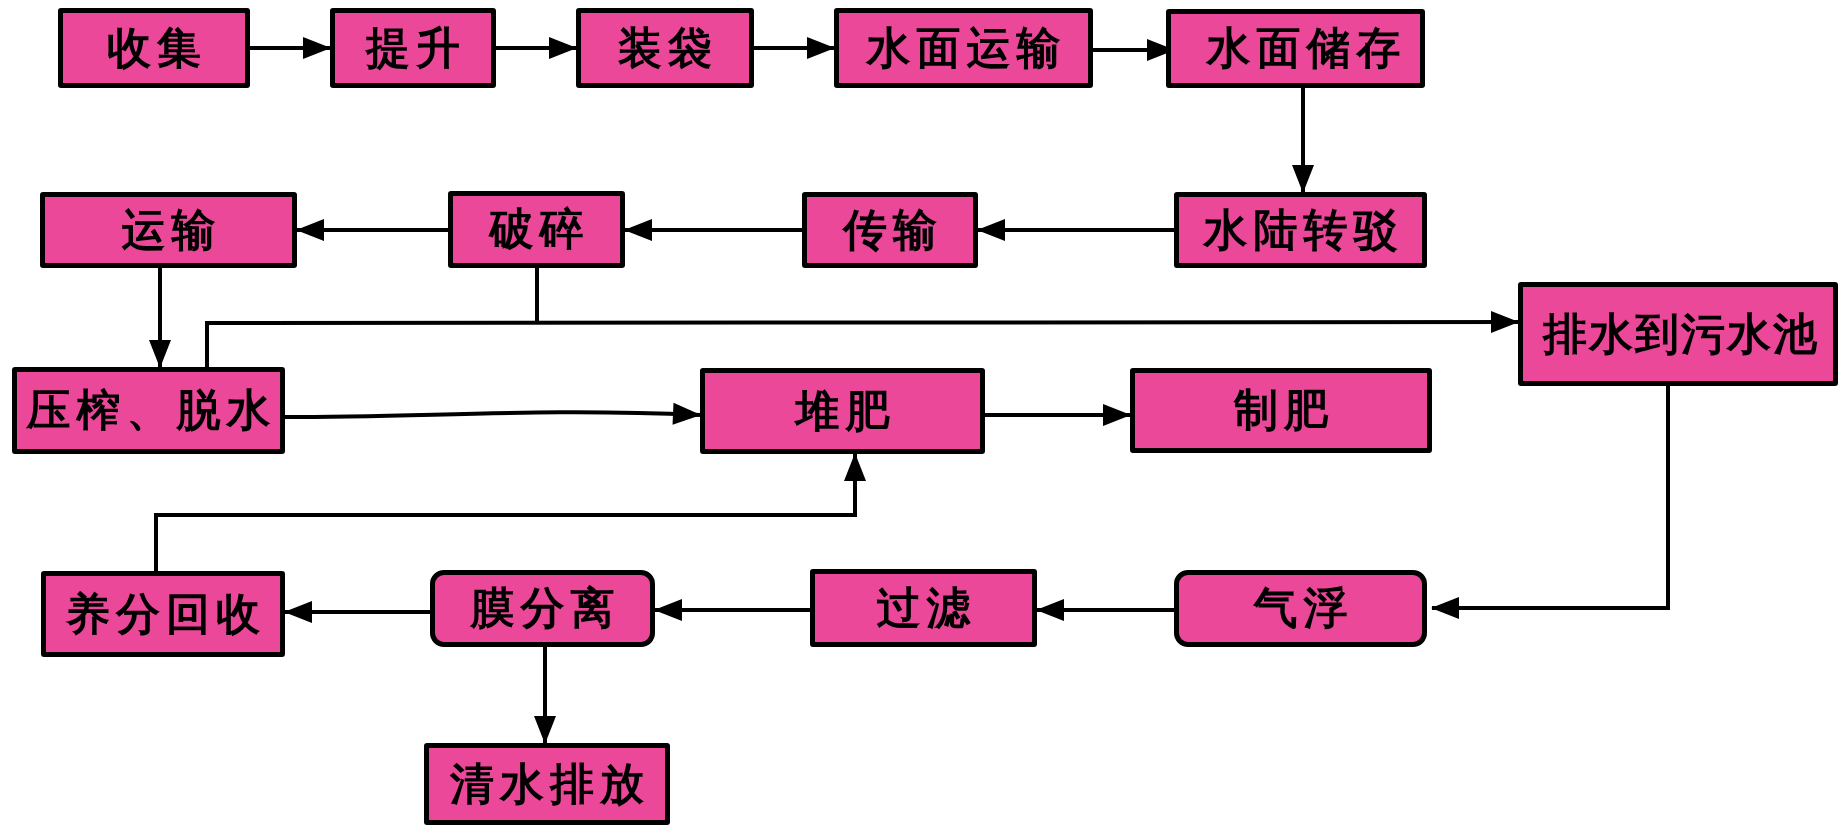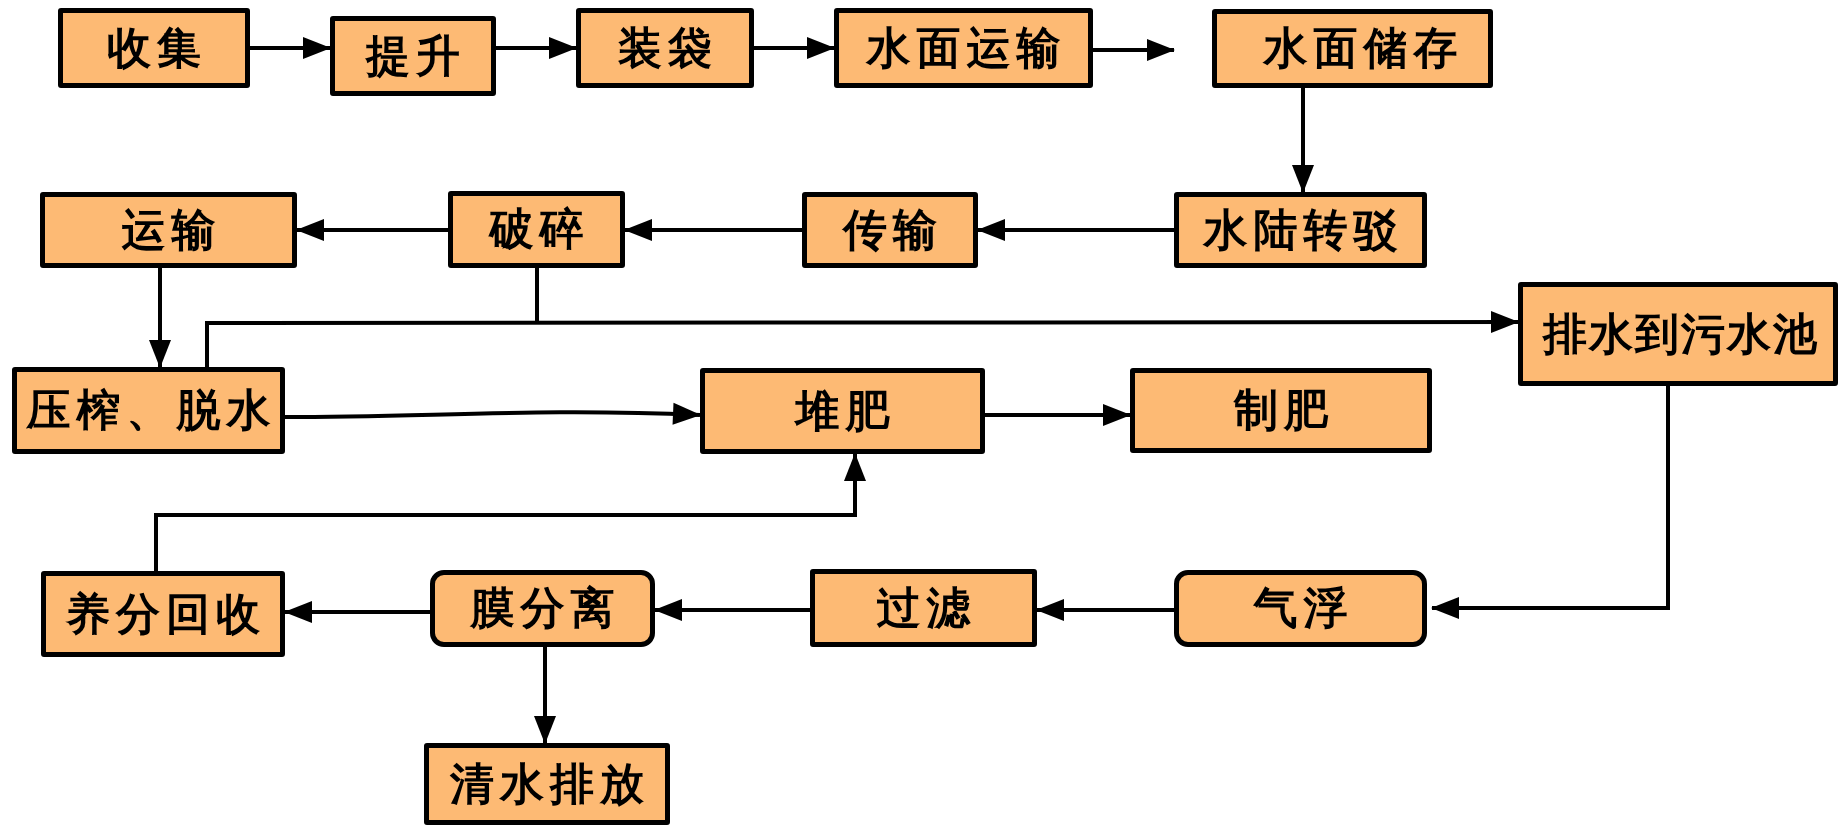--- a/index.html
+++ b/index.html
@@ -7,21 +7,21 @@
     position:relative;
     width:1845px;height:833px;
     background:#ffffff;
     font-family:"DejaVu Sans","Liberation Sans",sans-serif;
     overflow:hidden;
   }
   #edges{position:absolute;left:0;top:0;width:1845px;height:833px;}
   .node{
     position:absolute;
     box-sizing:border-box;
-    background:#fdba74;
+    background:#ec4899;
     border:5px solid #000000;
     display:flex;align-items:center;justify-content:center;
     color:#000000;
     font-weight:bold;
     font-size:44px;
     letter-spacing:6px;
     white-space:nowrap;
     border-radius:3px;
     z-index:2;
   }
@@ -59,30 +59,30 @@
     <path class="edge" d="M1174,610 L1037,610" marker-end="url(#ah)"></path>
     <path class="edge" d="M810,610 L655,610" marker-end="url(#ah)"></path>
     <path class="edge" d="M430,612 L285,612" marker-end="url(#ah)"></path>
     <path class="edge" d="M156,571 L156,515 L855,515 L855,454" marker-end="url(#ah)"></path>
     <path class="edge" d="M545,647 L545,743" marker-end="url(#ah)"></path>
   </svg>
 
   <div class="node" style="left:58px;   top:8px;   width:192px; height:80px;">
       <span class="lbl">收集</span>
     </div>
-  <div class="node" style="left:330px;  top:8px;   width:166px; height:80px;margin-top:8px;">
+  <div class="node" style="left:330px;  top:8px;   width:166px; height:80px;">
       <span class="lbl">提升</span>
     </div>
   <div class="node" style="left:576px;  top:8px;   width:178px; height:80px;">
       <span class="lbl">装袋</span>
     </div>
   <div class="node" style="left:834px;  top:8px;   width:259px; height:80px;">
       <span class="lbl">水面运输</span>
     </div>
-  <div class="node" style="left:1212px; top:9px;   width:281px; height:79px;padding-left:16px;">
+  <div class="node" style="left:1166px; top:9px;   width:259px; height:79px;padding-left:16px;">
       <span class="lbl">水面储存</span>
     </div>
 
   <div class="node" style="left:40px;   top:192px; width:257px; height:76px;">
       <span class="lbl">运输</span>
     </div>
   <div class="node" style="left:448px;  top:191px; width:177px; height:77px;text-align:center;">
       <span class="lbl">破碎</span>
     </div>
   <div class="node" style="left:802px;  top:192px; width:176px; height:76px;">

